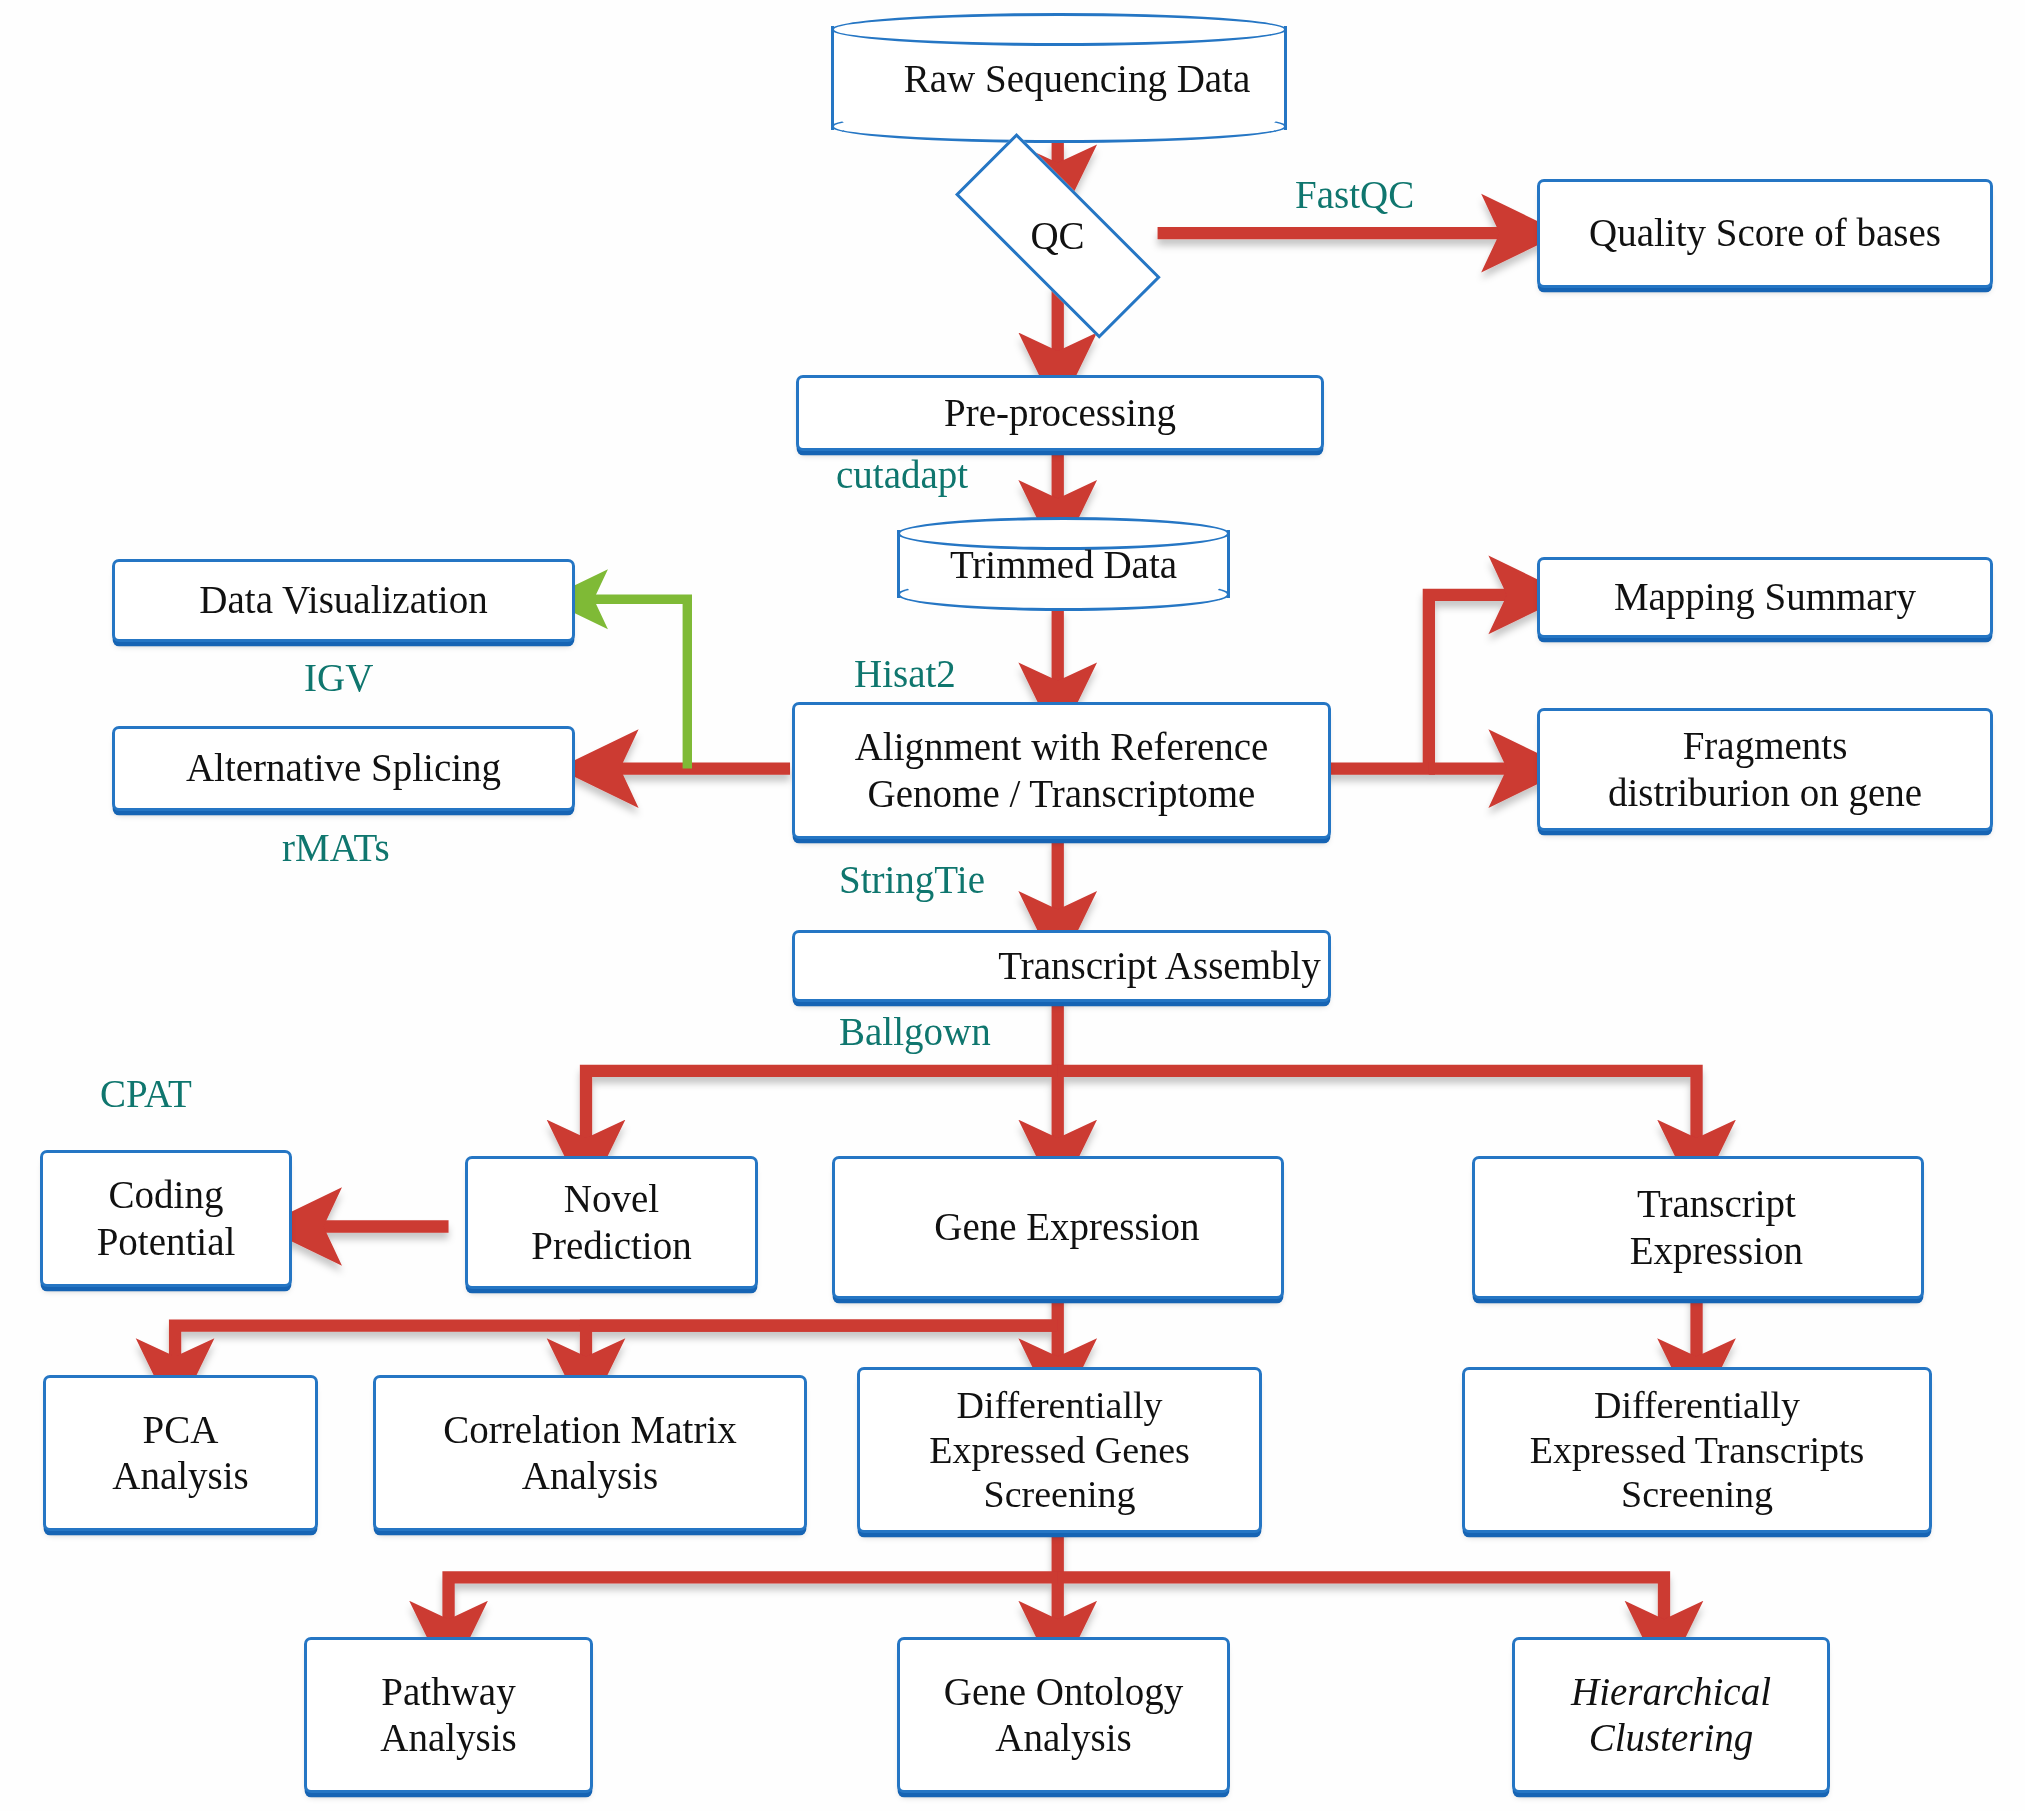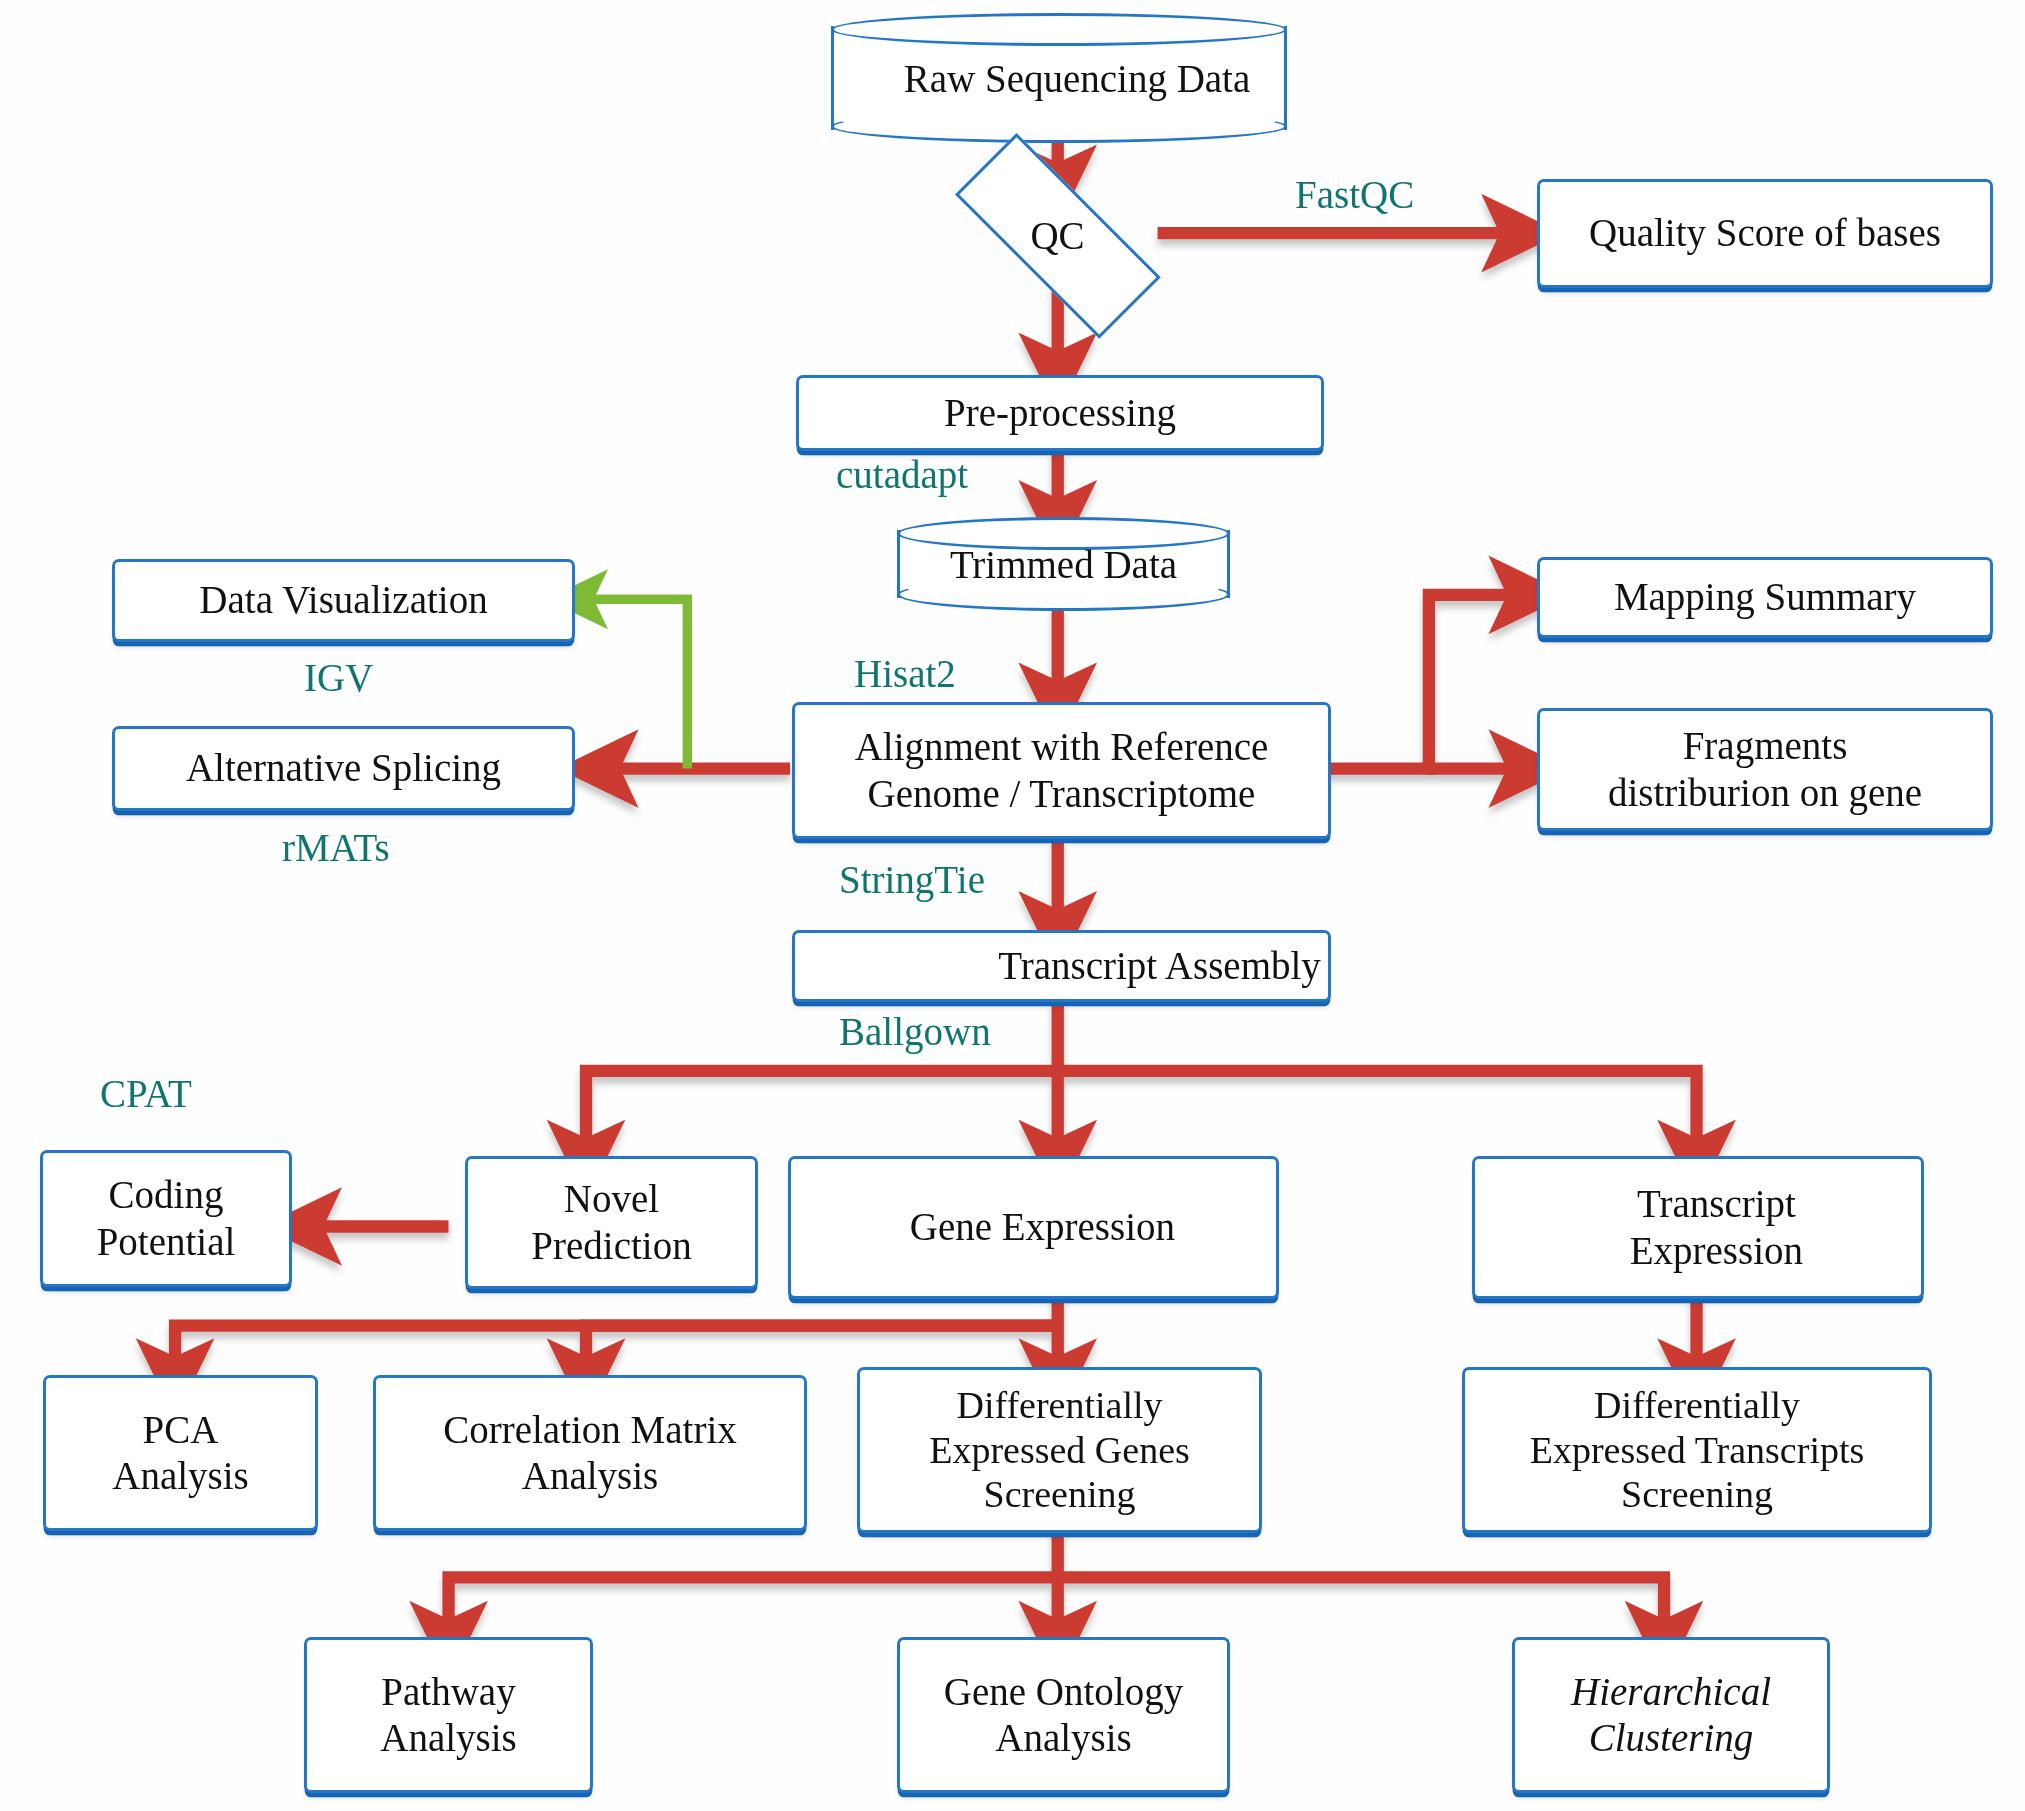--- a/index.html
+++ b/index.html
@@ -184,21 +184,21 @@
   <div class="node" style="left:40px;top:1150px;width:252px;height:137px;">
     <span class="txt">Coding
 Potential</span>
   </div>
 
   <div class="node" style="left:445px;top:1156px;width:293px;height:133px;margin-left:20px;">
     <span class="txt">Novel
 Prediction</span>
   </div>
 
-  <div class="node" style="left:788px;top:1156px;width:491px;height:143px;padding-left:25px;">
+  <div class="node" style="left:832px;top:1156px;width:452px;height:143px;padding-left:25px;">
     <span class="txt">Gene Expression</span>
   </div>
 
   <div class="node" style="left:1472px;top:1156px;width:452px;height:143px;padding-left:44px;">
     <span class="txt">Transcript
 Expression</span>
   </div>
 
   <div class="node" style="left:43px;top:1375px;width:275px;height:156px;">
     <span class="txt">PCA

